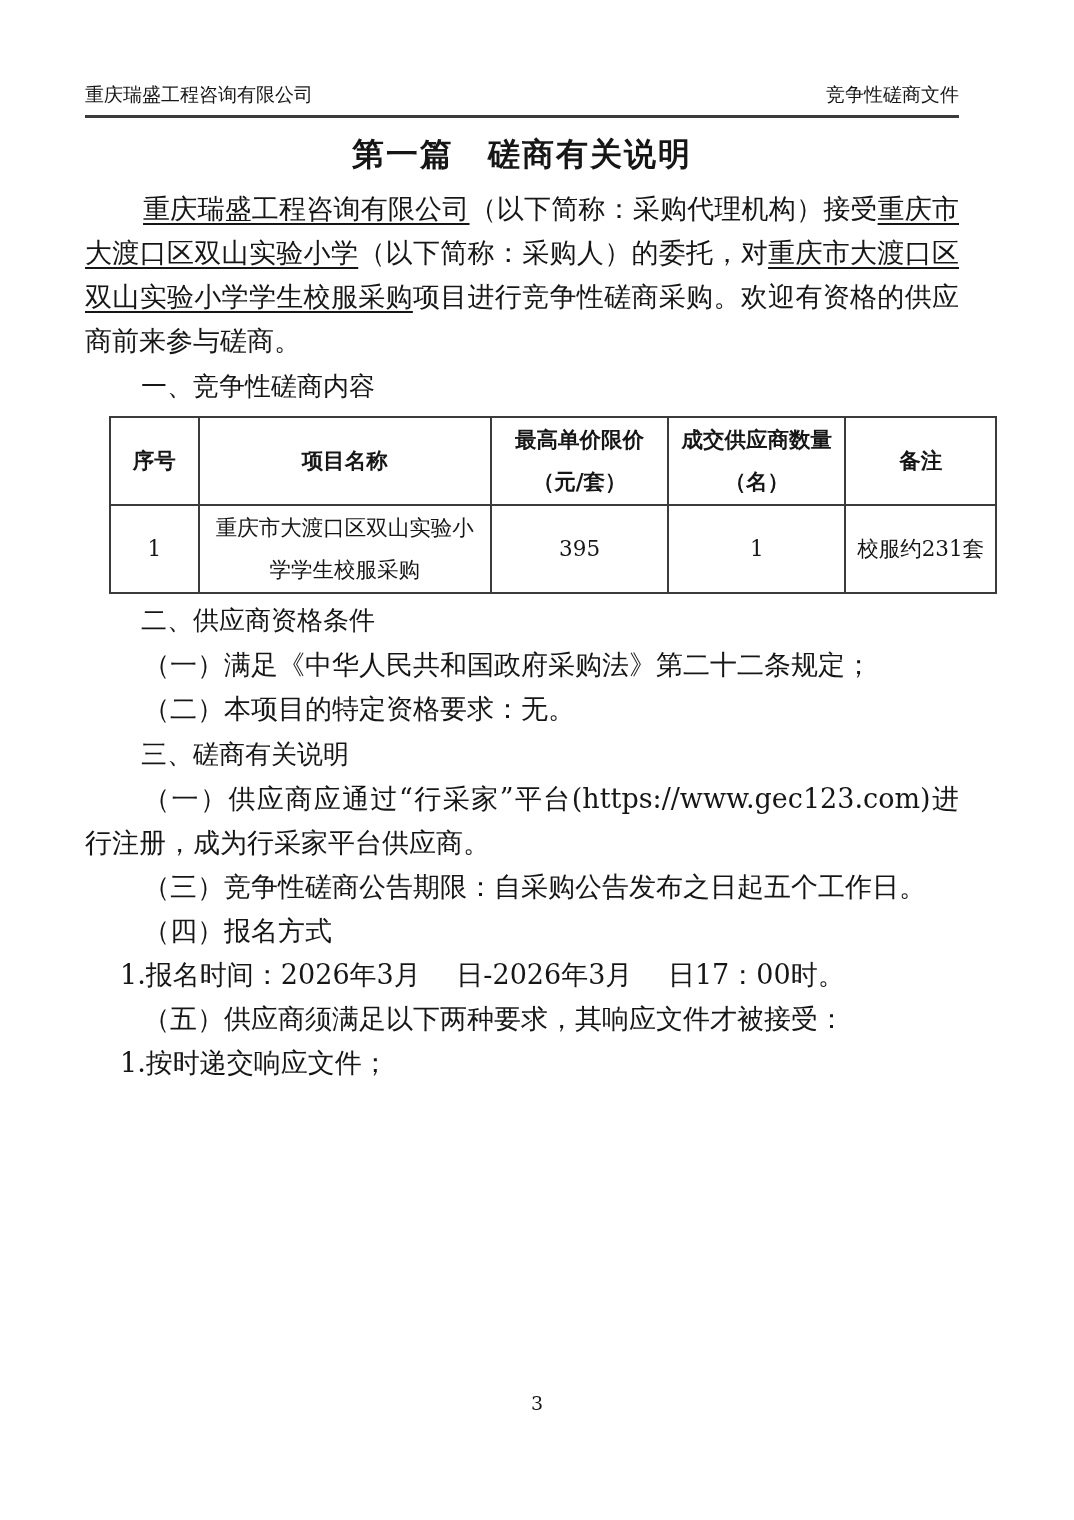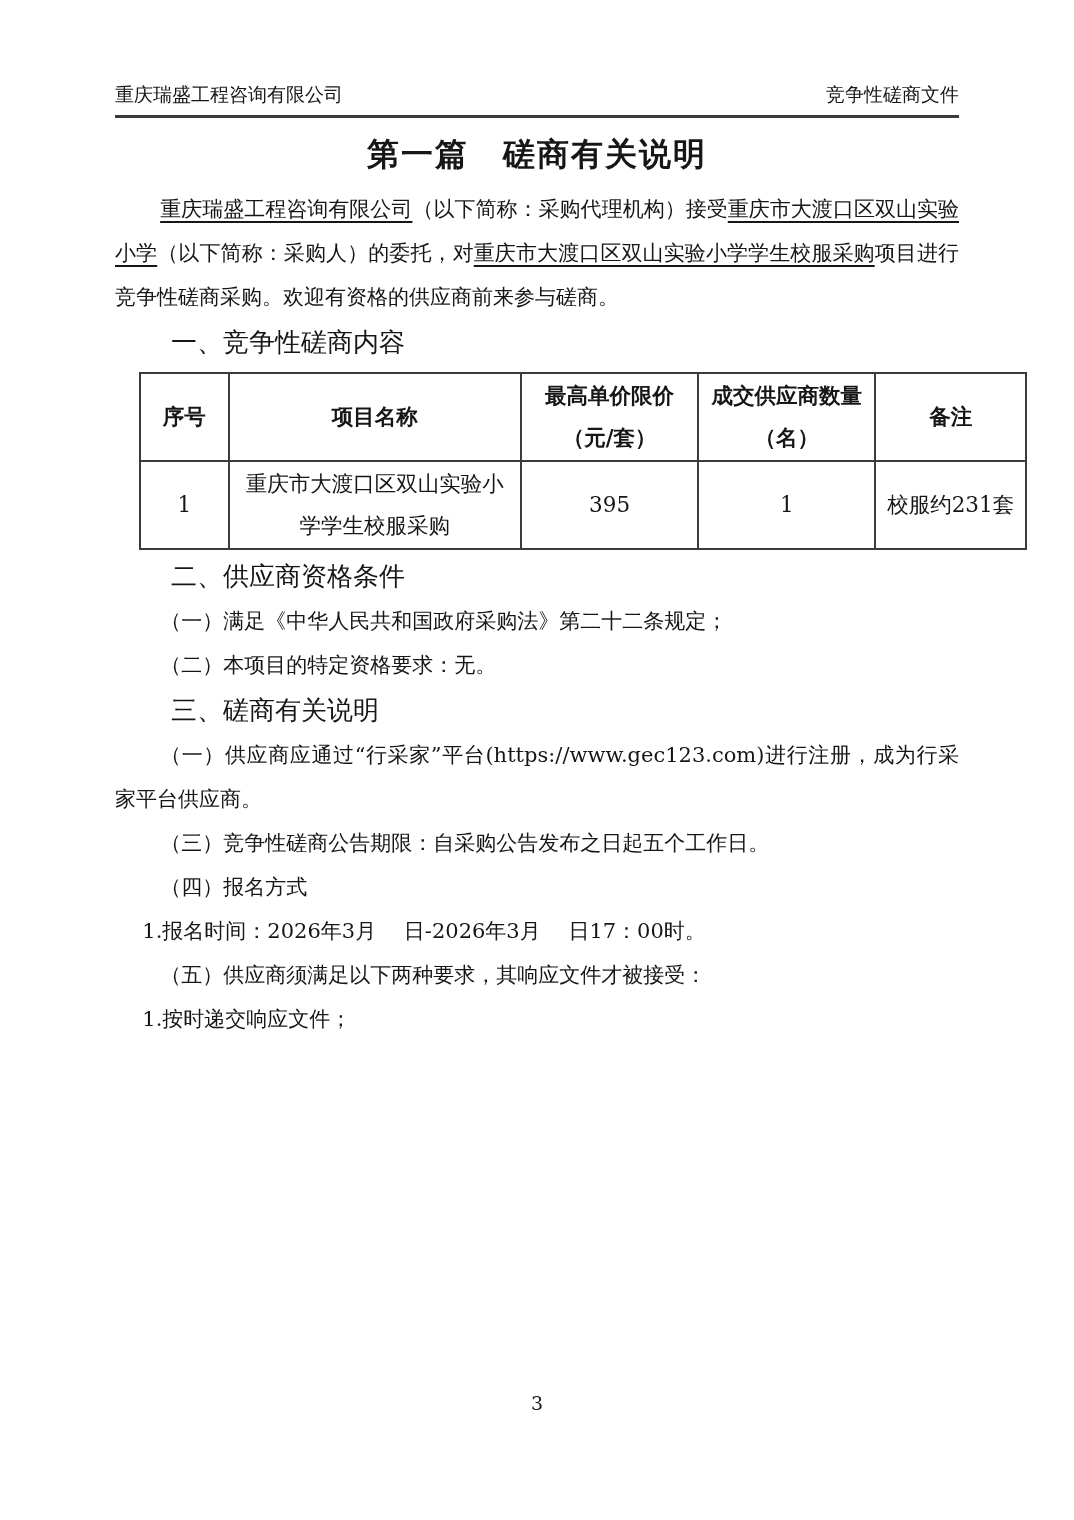--- a/index.html
+++ b/index.html
@@ -1,21 +1,21 @@
 <!DOCTYPE html>
 <html><head>
 <meta charset="utf-8">
 <style>
   html, body { margin: 0; padding: 0; background: #ffffff; }
   .page {
     position: relative;
     width: 1074px;
     height: 1520px;
     box-sizing: border-box;
-    padding: 82px 115px 0 115px;
+    padding: 82px 115px 0 85px;
     background: #ffffff;
     color: #161616;
     font-family: "DejaVu Serif", "Liberation Serif", serif;
     overflow: hidden;
   }
   .doc-header {
     display: flex;
     justify-content: space-between;
     align-items: flex-end;
     font-size: 19px;
@@ -24,21 +24,21 @@
     border-bottom: 3px solid #3b3b3b;
   }
   .doc-title {
     font-size: 32px;
     font-weight: bold;
     text-align: center;
     margin: 15px 0 10px 0;
     letter-spacing: 2px;
   }
   .para {
-    font-size: 21px;
+    font-size: 27px;
     line-height: 44px;
     margin: 0;
     text-align: justify;
   }
   .sec-heading {
     font-size: 26px;
     line-height: 46px;
     font-weight: normal;
     margin: 0;
     text-indent: 2.15em;

